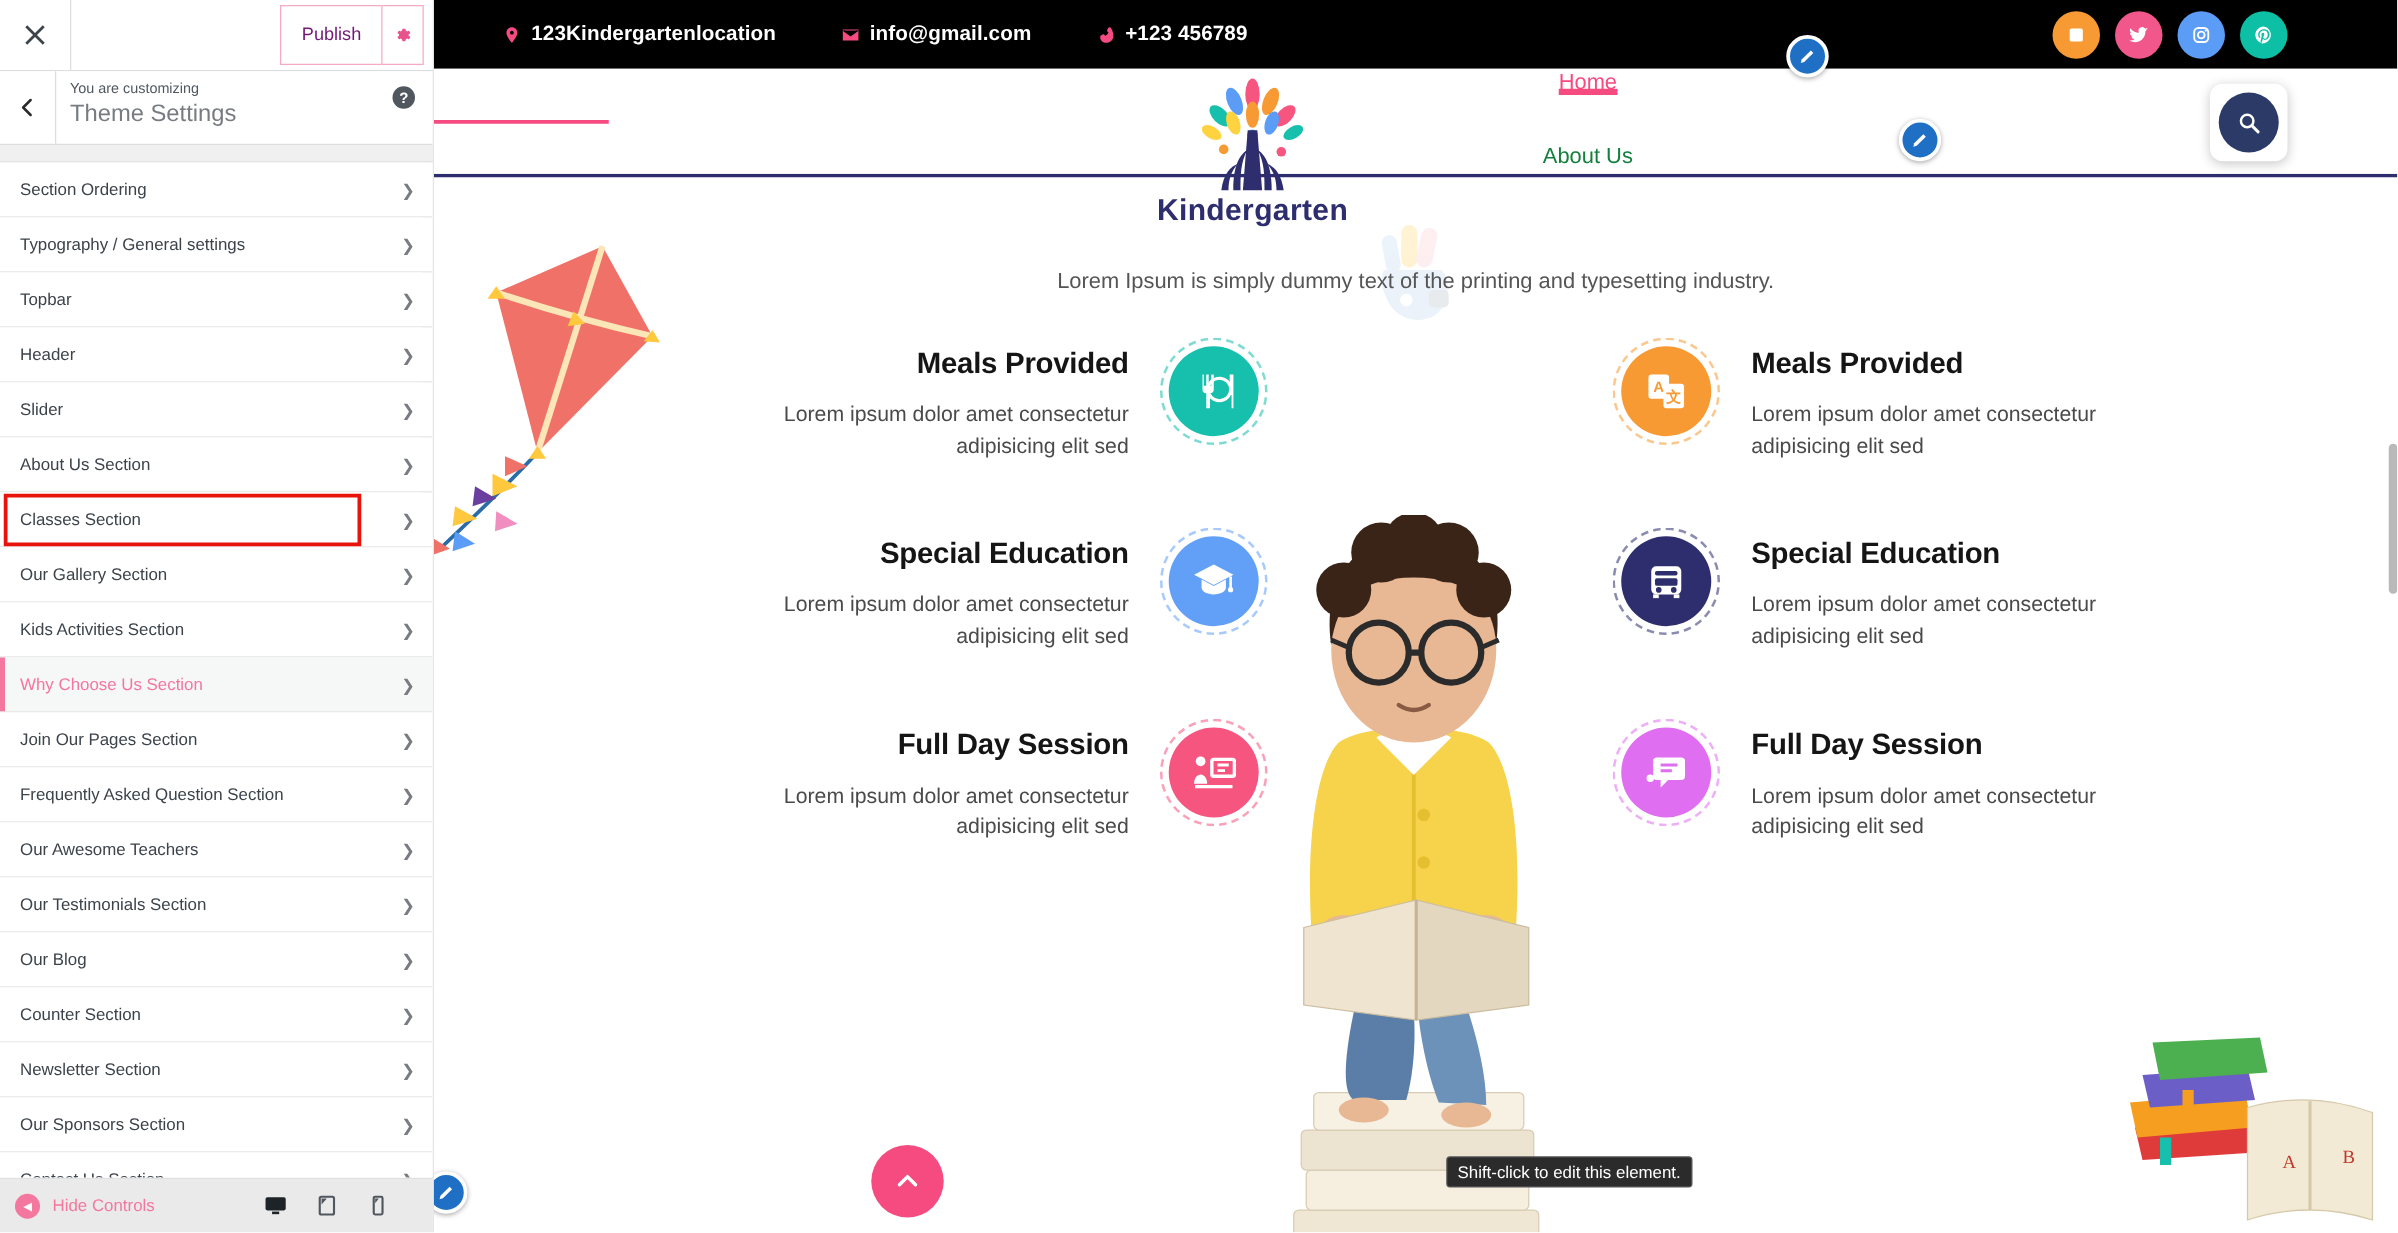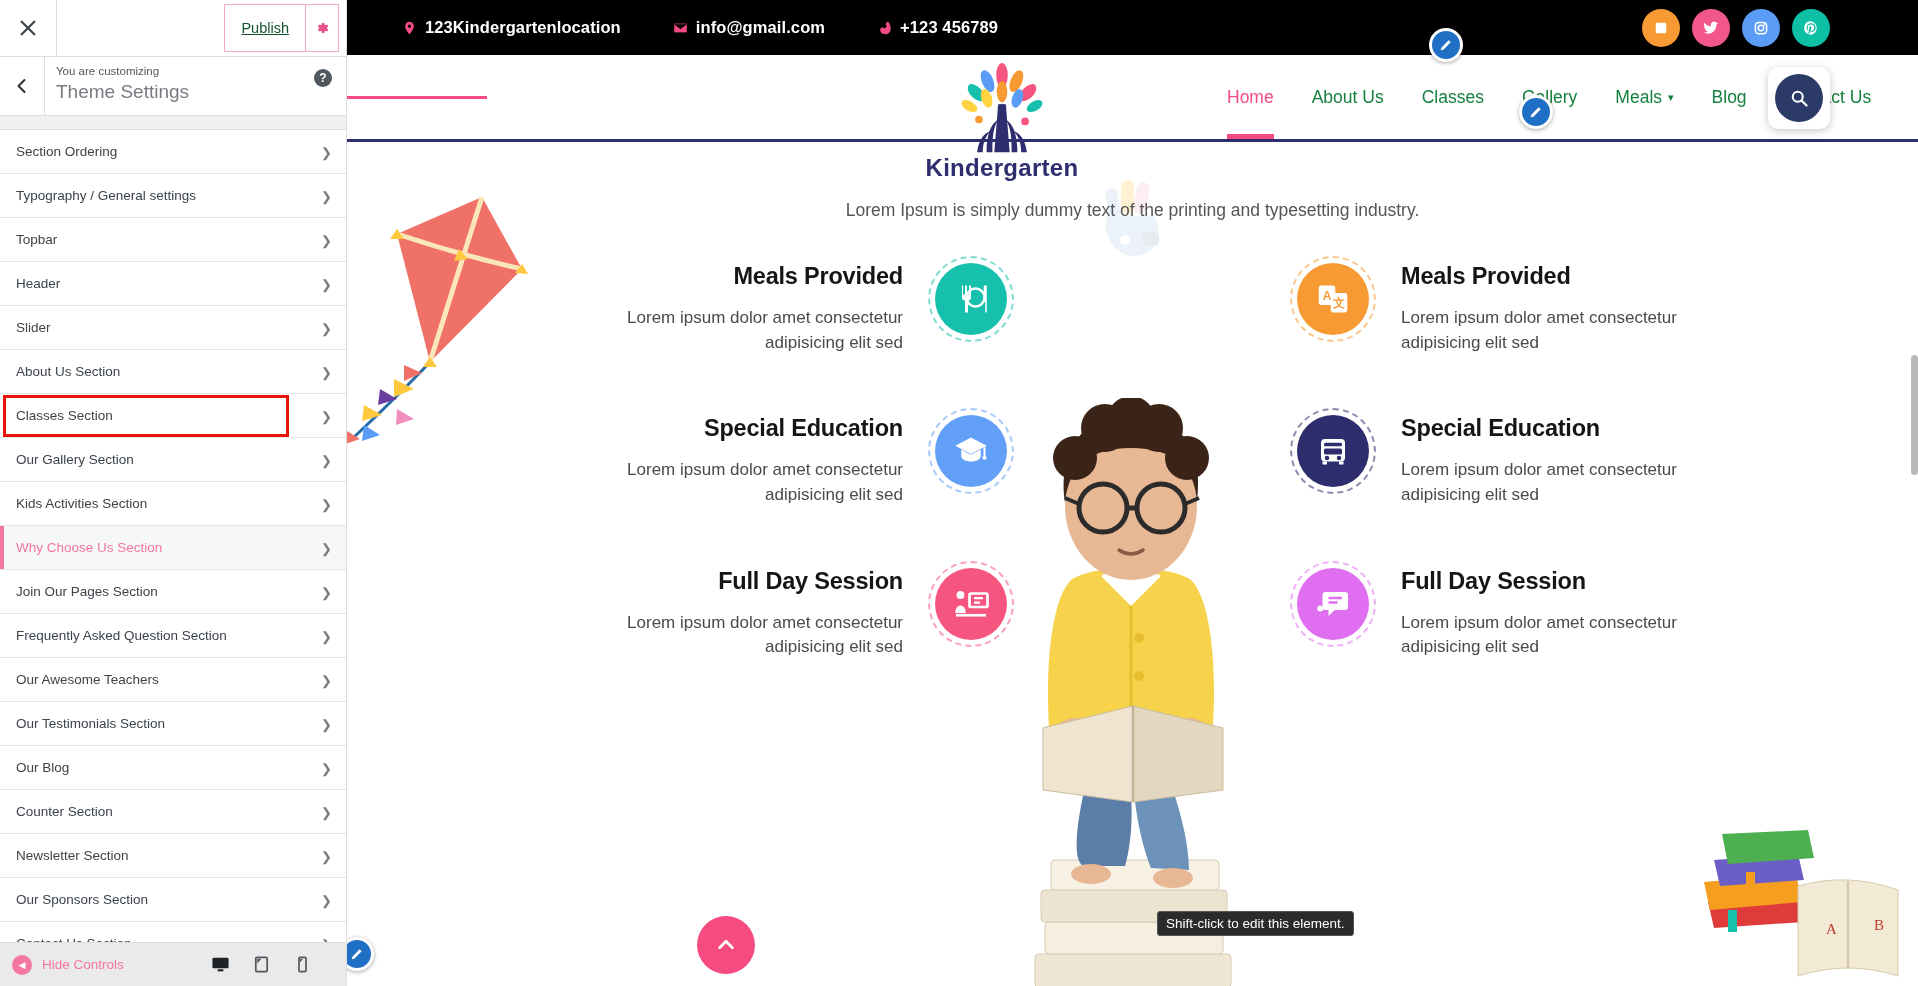--- a/index.html
+++ b/index.html
@@ -29,23 +29,23 @@
     width: 57px; display: flex; align-items: center; justify-content: center;
     border-right: 1px solid #ddd; cursor: pointer;
     color: #3c434a; font-size: 22px; line-height: 1;
   }
   .cz-close svg { width: 20px; height: 20px; }
   .cz-topbar-spacer { flex: 1 1 auto; }
   .cz-publish-wrap {
     display: flex; align-items: stretch; margin: 4px 7px 4px 0;
   }
   .cz-publish {
-    background: #fff; color: #14532d; border: 1px solid #f4aac5;
+    background: #fff; color: #701a75; border: 1px solid #f4aac5;
     padding: 12px 16px; display: flex; align-items: center;
-    font-size: 14.5px; cursor: pointer; border-right: none; text-decoration: underline;
+    font-size: 14.5px; cursor: pointer; border-right: none;
   }
   .cz-gear {
     background: #fff; border: 1px solid #f4aac5;
     width: 34px; display: flex; align-items: center; justify-content: center;
     cursor: pointer; color: #e8538d;
   }
   .cz-gear svg { width: 16px; height: 16px; }
 
   .cz-header {
     height: 59px; display: flex; align-items: stretch;
@@ -143,20 +143,21 @@
     position: absolute; left: 570px; top: 5px; width: 170px; text-align: center;
     z-index: 6; pointer-events: none;
   }
   .logo-text {
     font-size: 24px; font-weight: 800; color: #2e2e6f;
     letter-spacing: .3px; margin-top: -6px;
   }
   .nav {
     position: absolute; left: 880px; display: flex; align-items: center; gap: 38px;
     height: 84px;
+    flex-direction: column;
   }
   .nav-item {
     font-size: 17.5px; color: #15803d; cursor: pointer; position: relative;
     display: flex; align-items: center; height: 84px;
   }
   .nav-item.active { color: #f54b81; }
   .nav-item.active::after {
     content: ""; position: absolute; bottom: 0; left: 0; right: 0; height: 5px;
     background: #f54b81;
   }
@@ -182,21 +183,21 @@
   .section-title-wrap { text-align: center; padding-top: 58px; position: relative; }
   .deco-hand {
     position: absolute; left: 50%; top: 36px; transform: translateX(-50%);
     width: 84px; height: 86px; opacity: .55;
   }
   .section-title {
     font-size: 34px; font-weight: 800; color: #f54b81;
     position: relative; z-index: 2; letter-spacing: .2px;
   }
   .section-sub {
-    font-size: 17.5px; color: #555; position: relative; z-index: 2;
+    margin-top: 14px; font-size: 17.5px; color: #555; position: relative; z-index: 2;
   }
 
   .features { position: relative; margin-top: 42px; height: 560px; }
   .col { position: absolute; top: 0; width: 560px; }
   .col-left { left: 100px; }
   .col-right { left: 950px; }
   .feat { display: flex; align-items: flex-start; margin-bottom: 60px; }
   .col-left .feat { justify-content: flex-end; }
   .feat-text { max-width: 330px; }
   .col-left .feat-text { text-align: right; margin-right: 32px; }

